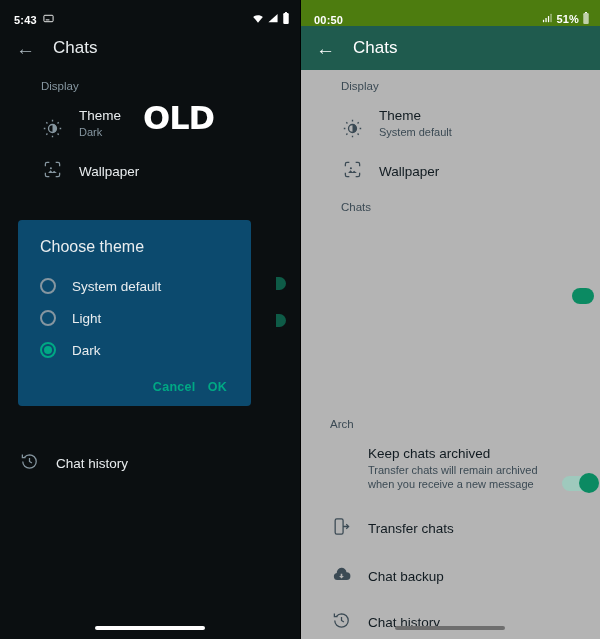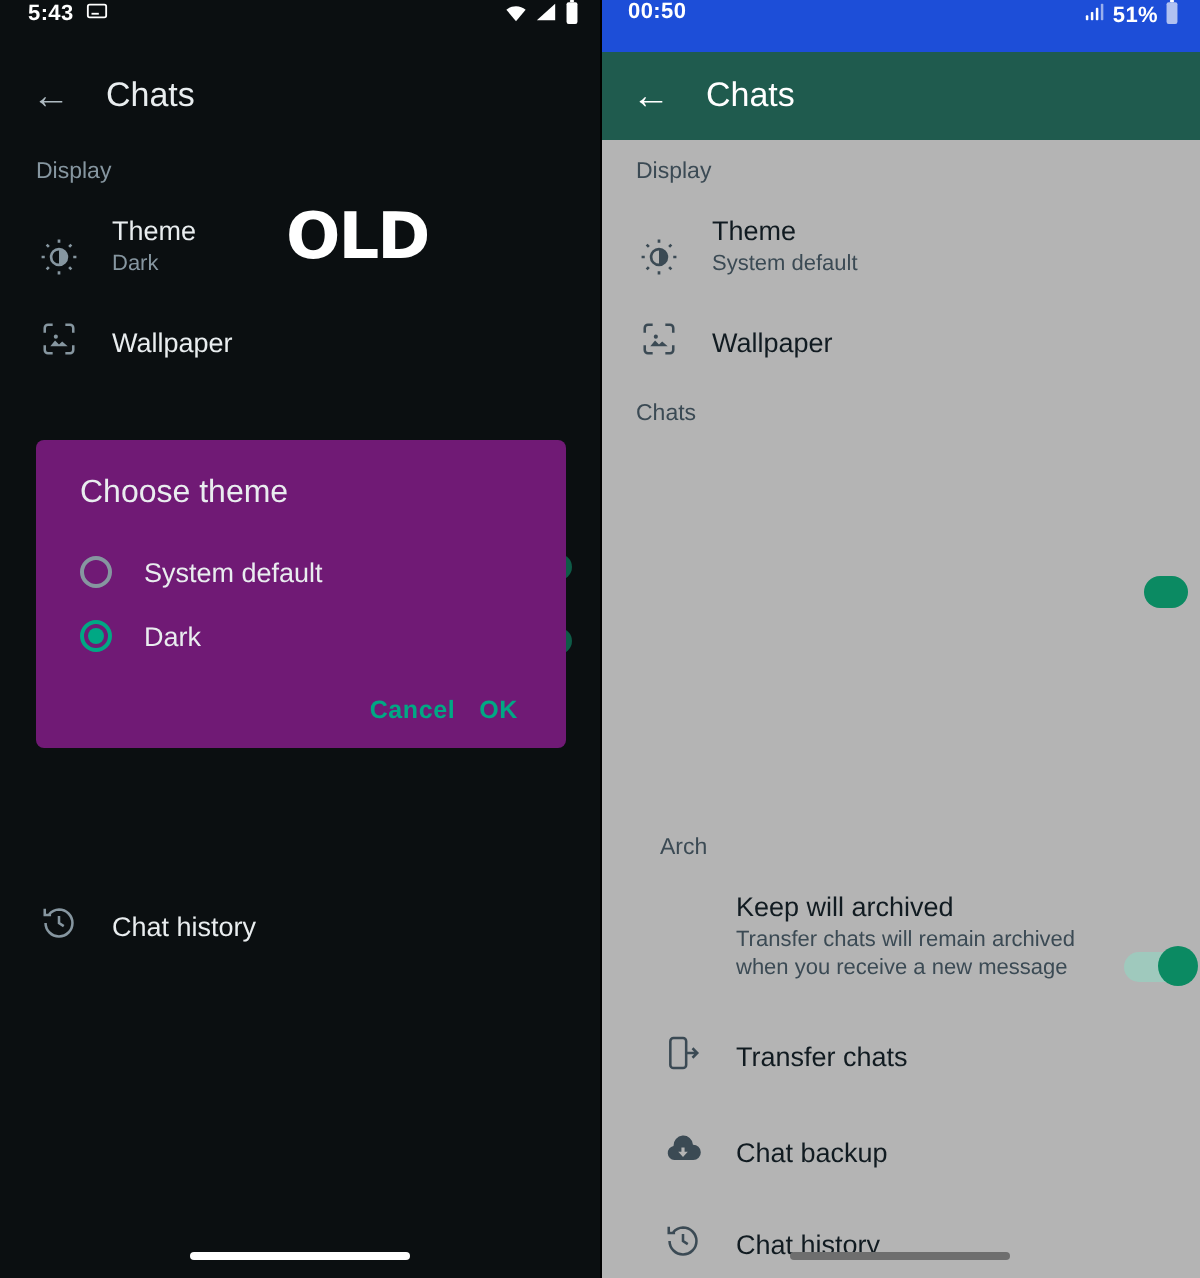--- a/index.html
+++ b/index.html
@@ -18,47 +18,47 @@
   .panel.old .appbar .title { color:#E9EDEF; }
   .panel.old .back { color:#AEBAC1; }
   .panel.old .section-label { color:#8696A0; }
   .panel.old .row-title { color:#E9EDEF; }
   .panel.old .row-sub { color:#8696A0; }
   .panel.old .row-icon { color:#8696A0; }
   .panel.old .homebar { background:#FFFFFF; }
 
   
   .panel.new { background:#B4B4B4; }
-  .panel.new .statusbar { background:#1d4ed8; color:#FFFFFF; }
+  .panel.new .statusbar { background:#4d7c0f; color:#FFFFFF; }
   .panel.new .appbar { background:#1F5B4E; }
   .panel.new .appbar .title { color:#FFFFFF; }
   .panel.new .back { color:#FFFFFF; }
   .panel.new .section-label { color:#3B4A54; }
   .panel.new .row-title { color:#111B21; }
   .panel.new .row-sub { color:#3B4A54; }
   .panel.new .row-icon { color:#3B4A54; }
   .panel.new .homebar { background:#6E6E6E; }
 
   
   .statusbar {
-    height:26px; display:flex; align-items:flex-start;
+    height:26px; display:flex; align-items:flex-end;
     justify-content:space-between; padding:0 10px 0 14px;
     font-size:11px; font-weight:bold; letter-spacing:.2px;
   }
   .statusbar .sb-left { display:flex; align-items:center; gap:6px; }
   .statusbar .sb-right { display:flex; align-items:center; gap:3px; }
   .sb-pct { font-size:11px; font-weight:bold; }
 
   
   .appbar { height:44px; display:flex; align-items:center; gap:18px; padding:0 16px; }
   .appbar .back { font-size:19px; line-height:1; }
   .appbar .title { font-size:17px; }
 
   
-  .content { position:relative; }
+  .content { position:relative;padding-left:23px; }
   .section-label { font-size:11.5px; padding:10px 0 6px 18px; }
   .row { display:flex; align-items:flex-end; gap:16px; padding:9px 16px 9px 18px; min-height:34px; }
   .row-icon { width:22px; height:22px; flex:0 0 22px; display:flex; align-items:center; justify-content:center; margin-top:1px; }
   .row-icon svg { width:19px; height:19px; display:block; }
   .row-text { flex:1 1 auto; min-width:0; }
   .row-title { font-size:13.5px; line-height:17px; }
   .row-sub { font-size:11px; line-height:14px; margin-top:1px; }
 
   
   .toggle { position:relative; width:34px; height:15px; border-radius:8px; background:#9FC9BD; flex:0 0 34px; margin-top:3px; }
@@ -70,22 +70,22 @@
   
   .badge {
     position:absolute; font-weight:bold; letter-spacing:-1px;
     font-family:"DejaVu Sans", sans-serif;
   }
   .badge.old-badge { left:143px; top:99px; font-size:32px; color:#FFFFFF; }
 
   .dialog { position:absolute; }
 
   .dialog.old-dialog {
-    left:18px; top:220px; width:265px;
-    background:#701a75; border-radius:4px;
+    left:18px; top:220px; width:233px;
+    background:#0c4a6e; border-radius:4px;
     padding:18px 0 6px 0;
   }
   .dialog.old-dialog .dlg-title { color:#E9EDEF; font-size:16px; padding:0 22px 14px; }
   .dialog.old-dialog .opt-label { color:#E9EDEF; font-size:13.5px; }
   .dialog.old-dialog .radio { border-color:#8696A0; }
   .dialog.old-dialog .radio.checked { border-color:#00A884; }
   .dialog.old-dialog .radio.checked .dot { background:#00A884; }
   .dialog.old-dialog .dlg-btn { color:#00A884; }
 
   .opt { display:flex; align-items:center; gap:16px; padding:8px 22px; position:relative; z-index:2; }
@@ -197,20 +197,26 @@
     <div class="dialog old-dialog">
       <div class="dlg-title">Choose theme</div>
 
       <div class="opt">
         <span class="radio">
             <span class="dot"></span>
           </span>
         <span class="opt-label">System default</span>
       </div>
       <div class="opt">
+        <span class="radio">
+            <span class="dot"></span>
+          </span>
+        <span class="opt-label">Light</span>
+      </div>
+      <div class="opt">
         <span class="radio checked">
             <span class="dot"></span>
           </span>
         <span class="opt-label">Dark</span>
       </div>
 
       <div class="dlg-actions">
         <button class="dlg-btn">Cancel</button>
         <button class="dlg-btn">OK</button>
       </div>
@@ -283,21 +289,21 @@
     </div>
 
     <div style="position:absolute; left:272px; top:288px; width:22px; height:16px; border-radius:9px; background:#0B8A62;"></div>
 
     <div style="position:absolute; left:12px; top:418px; width:300px;">
       <div class="section-label" style="padding-top:0;">Arch</div>
 
       <div class="row">
         <span class="row-icon"></span>
         <div class="row-text">
-          <div class="row-title">Keep will archived</div>
+          <div class="row-title">Keep chats archived</div>
           <div class="row-sub">Transfer chats will remain archived when you receive a new message</div>
         </div>
         <span class="toggle">
             <span class="knob"></span>
           </span>
       </div>
 
       <div class="row" style="padding-top:14px;">
         <span class="row-icon">
           <svg viewBox="0 0 24 24" fill="none" stroke="currentColor" stroke-width="1.6">

